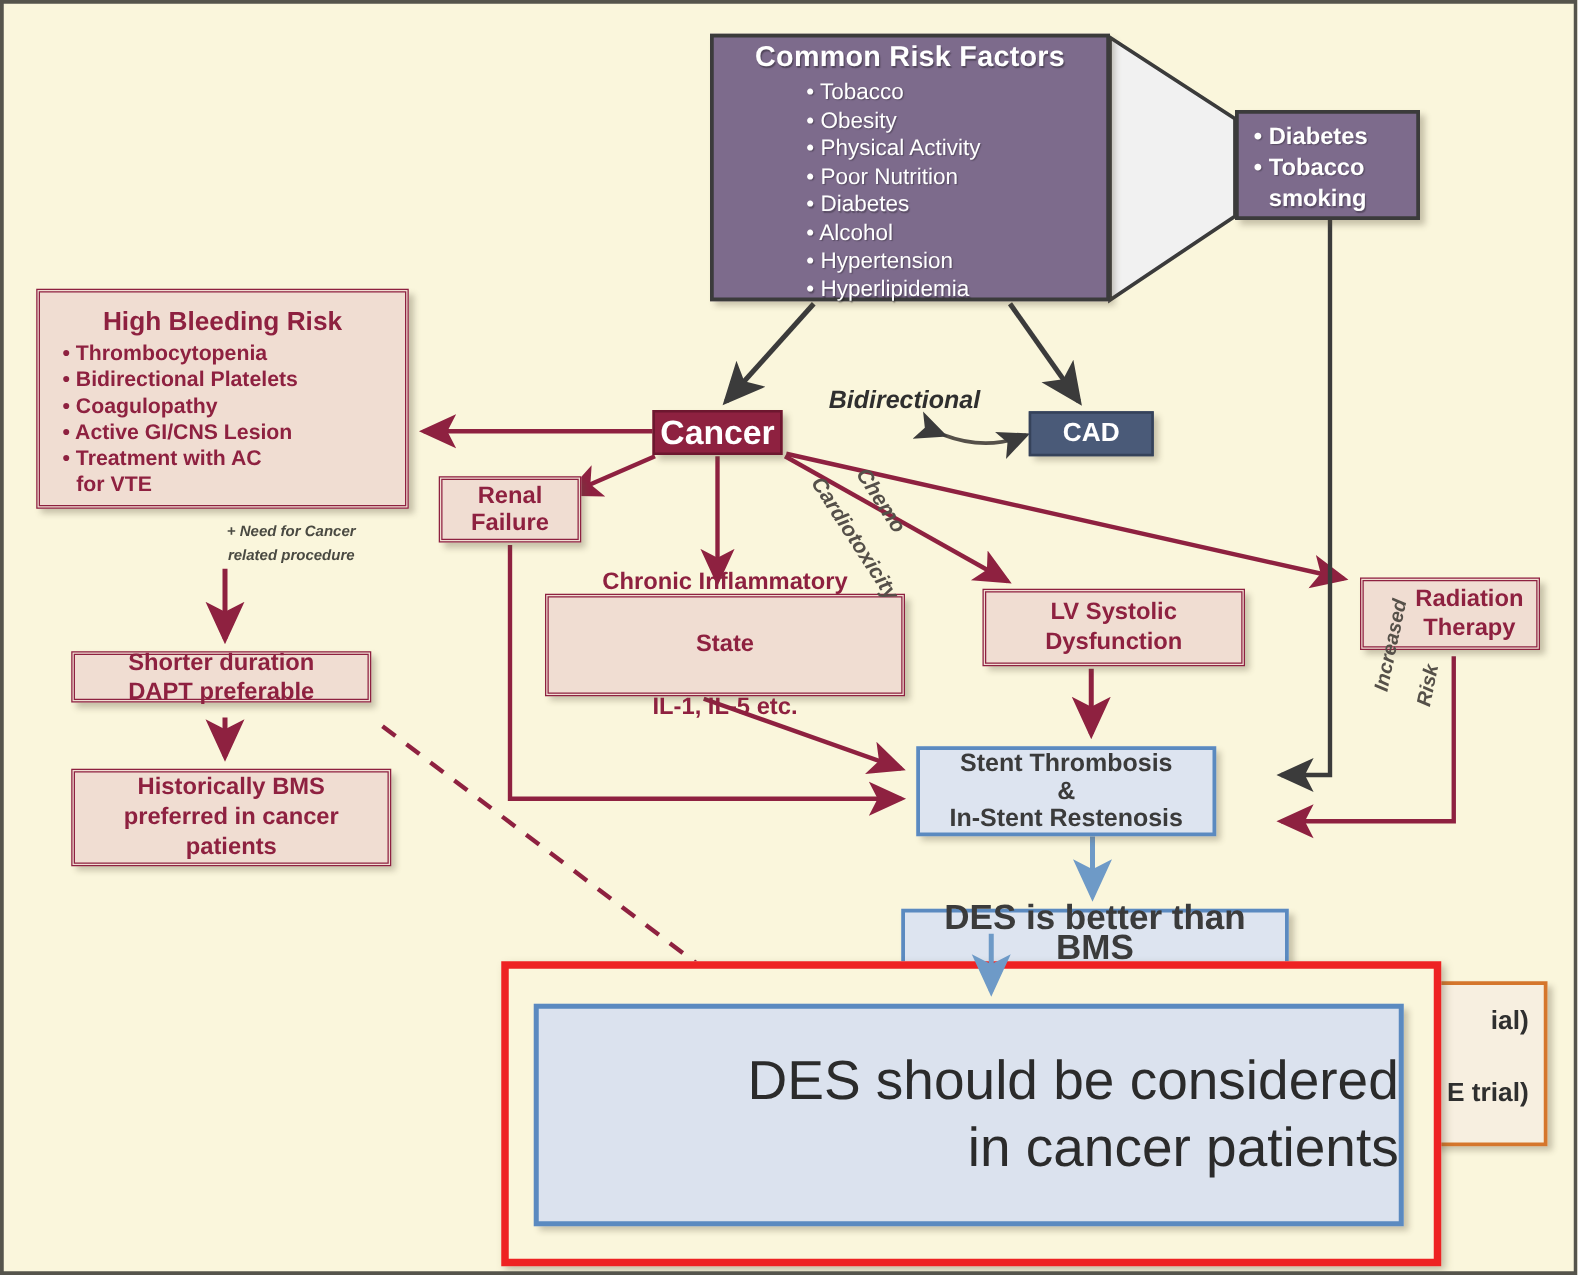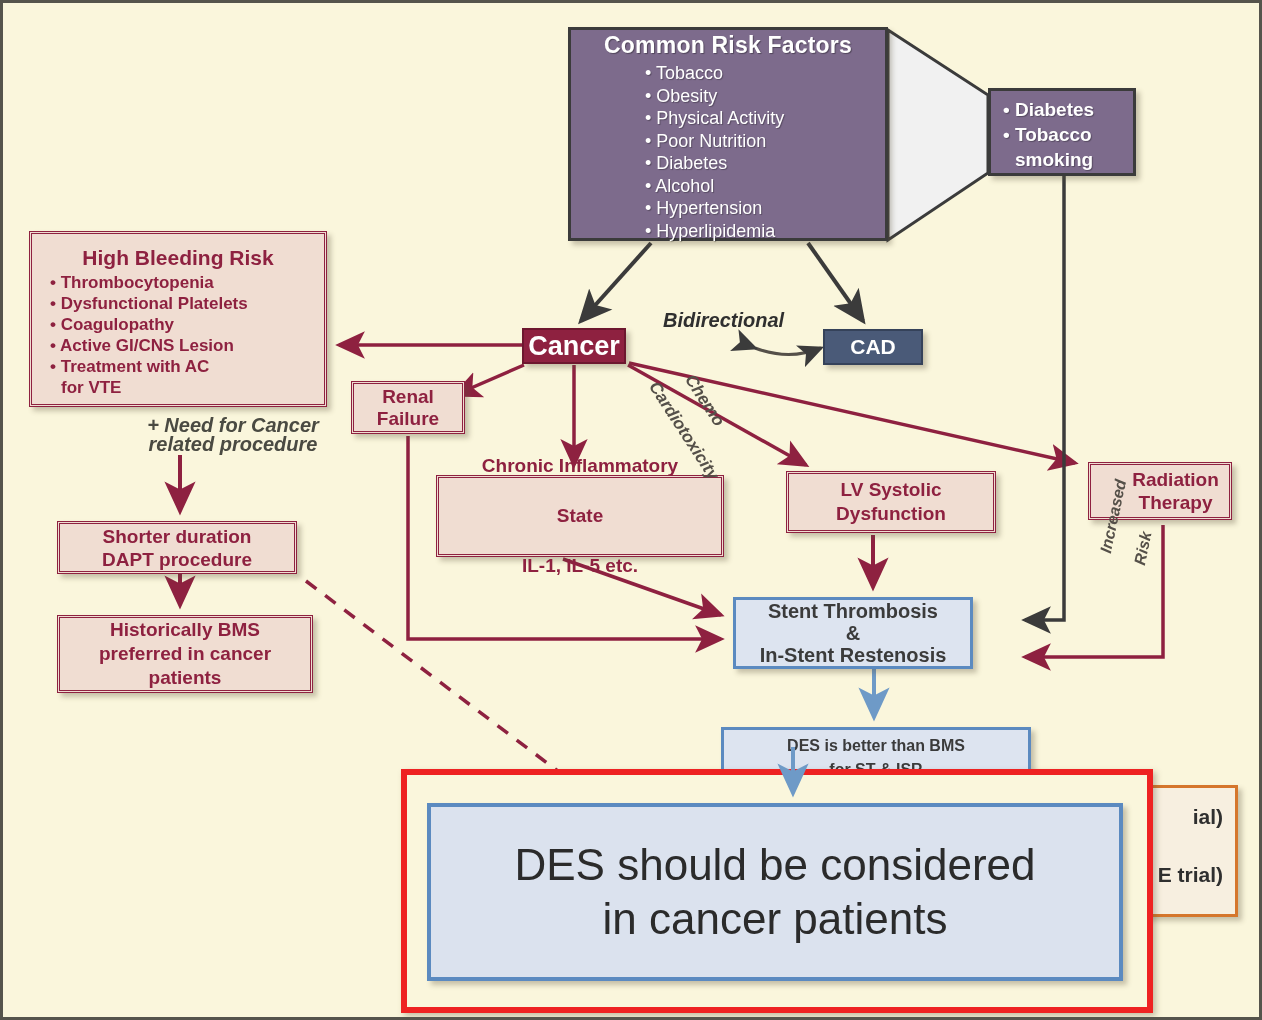--- a/index.html
+++ b/index.html
@@ -49,60 +49,60 @@
 
   #chronic{left:433px;top:472px;width:288px;height:82px;gap:26px;}
   #chronic div{font-size:19px;line-height:24px;}
 
   #lv{left:783px;top:468px;width:210px;height:62px;}
   #lv div{font-size:19px;line-height:24px;}
 
   #radiation{left:1085px;top:459px;width:144px;height:58px;padding-left:31px;}
   #radiation div{font-size:19px;line-height:23px;}
 
-  #shorter{left:54px;top:518px;width:240px;height:53px;}
+  #shorter{left:54px;top:518px;width:240px;height:41px;}
   #shorter div{font-size:19px;line-height:23px;}
 
   #historic{left:54px;top:612px;width:256px;height:78px;}
   #historic div{font-size:19px;line-height:24px;}
 
   
   #cancer{left:519px;top:325px;width:104px;height:36px;background:#8e2140;
           border:2px solid #6d172f;color:#ffffff;font-weight:bold;font-size:27px;}
 
   
   #cad{left:820px;top:326px;width:100px;height:36px;background:#4a5a78;
        border:2px solid #35425a;color:#ffffff;font-weight:bold;font-size:21px;}
 
   
   .lblue{background:#dde4f0;border:3px solid #5b8ac0;color:#3b3b3b;font-weight:bold;}
   #stent{left:730px;top:594px;width:240px;height:72px;}
   #stent div{font-size:20px;line-height:22px;}
 
   #desbetter{left:718px;top:724px;width:310px;height:62px;}
-  #desbetter div{font-size:16px;line-height:24px;}
+  #desbetter div{font-size:28px;line-height:24px;}
 
   
   #trials{left:900px;top:782px;width:335px;height:132px;background:#f7efe0;
           border:3px solid #d5762c;color:#2f2f2f;font-weight:bold;
           align-items:flex-end;padding-right:12px;justify-content:flex-start;}
   #trials div{font-size:21px;line-height:58px;text-align:right;}
 
   
   #redframe{position:absolute;left:398px;top:766px;width:752px;height:244px;
             border:6px solid #ee2222;background:#faf6dc;box-sizing:border-box;
             box-shadow:3px 3px 6px rgba(90,80,60,.35);}
   #conclusion{left:424px;top:800px;width:696px;height:178px;
-              background:#dbe2ee;border:4px solid #5b8ac0;color:#2f2f2f;}
+              background:#dbe2ee;border:4px solid #5b8ac0;color:#2f2f2f;align-items:flex-end;}
   #conclusion div{font-size:44px;line-height:54px;font-weight:normal;color:#2b2b2b;}
 
   
   .annot{position:absolute;color:#4a4a42;font-style:italic;font-weight:bold;}
   #bidirectional{left:660px;top:306px;font-size:20px;color:#2f2f2f;}
-  #needproc{left:130px;top:413px;width:200px;font-size:20px;line-height:19px;text-align:center;}
+  #needproc{left:130px;top:413px;width:200px;font-size:12px;line-height:19px;text-align:center;}
   #chemo1{left:694px;top:368px;font-size:17px;transform:rotate(57deg);transform-origin:left top;
           color:#555049;white-space:nowrap;}
   #chemo2{left:658px;top:375px;font-size:17px;transform:rotate(57deg);transform-origin:left top;
           color:#555049;white-space:nowrap;}
   #incr1{left:1094px;top:548px;font-size:16px;transform:rotate(-78deg);transform-origin:left top;
          color:#555049;white-space:nowrap;}
   #incr2{left:1128px;top:560px;font-size:16px;transform:rotate(-78deg);transform-origin:left top;
          color:#555049;white-space:nowrap;}
 </style>
 </head>
@@ -178,21 +178,21 @@
     <ul>
       <li>Diabetes</li>
       <li><span>Tobacco</span><span class="cont">smoking</span></li>
     </ul>
   </div>
 
   <div class="node pink" id="bleeding">
     <div class="ttl">High Bleeding Risk</div>
     <ul>
       <li>Thrombocytopenia</li>
-      <li>Dysfunctional Platelets</li>
+      <li>Bidirectional Platelets</li>
       <li>Coagulopathy</li>
       <li>Active GI/CNS Lesion</li>
       <li><span>Treatment with AC</span><span class="cont">for VTE</span></li>
     </ul>
   </div>
 
   <div class="node" id="cancer">
     <div>Cancer</div>
   </div>
 
@@ -216,21 +216,21 @@
     <div>Dysfunction</div>
   </div>
 
   <div class="node pink" id="radiation">
     <div>Radiation</div>
     <div>Therapy</div>
   </div>
 
   <div class="node pink" id="shorter">
     <div>Shorter duration</div>
-    <div>DAPT procedure</div>
+    <div>DAPT preferable</div>
   </div>
 
   <div class="node pink" id="historic">
     <div>Historically BMS</div>
     <div>preferred in cancer</div>
     <div>patients</div>
   </div>
 
   <div class="node lblue" id="stent">
     <div>Stent Thrombosis</div>

